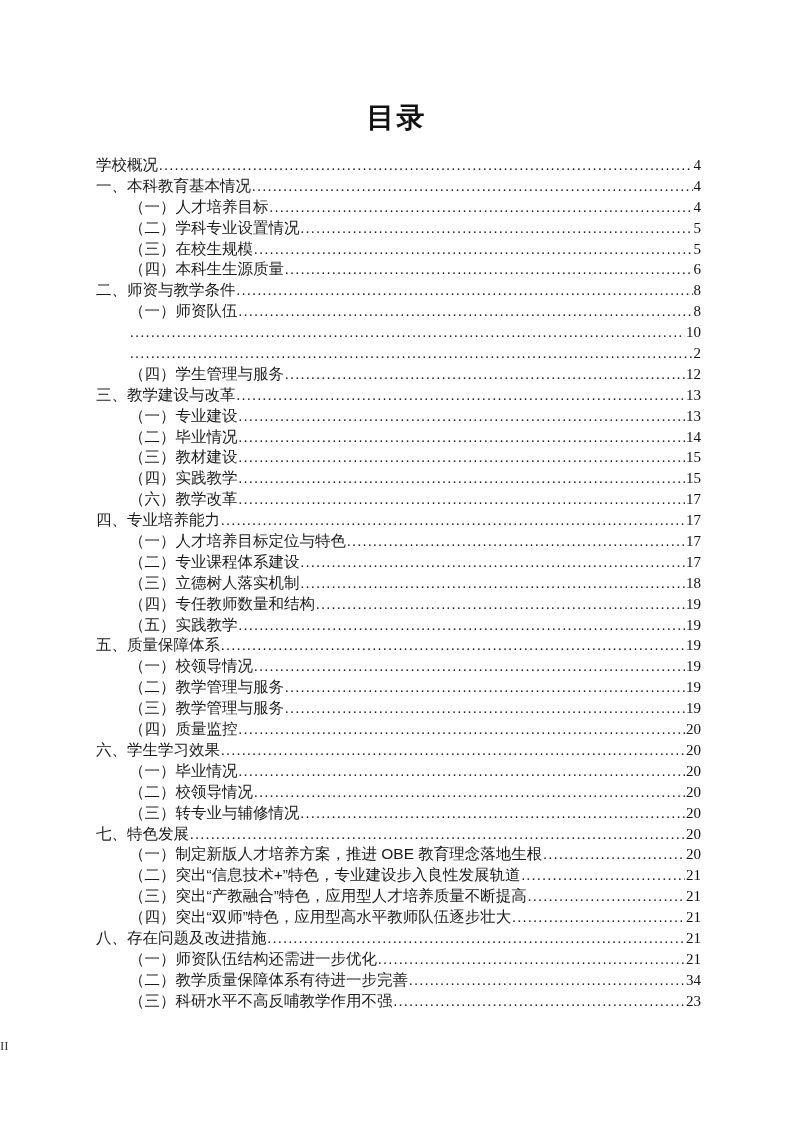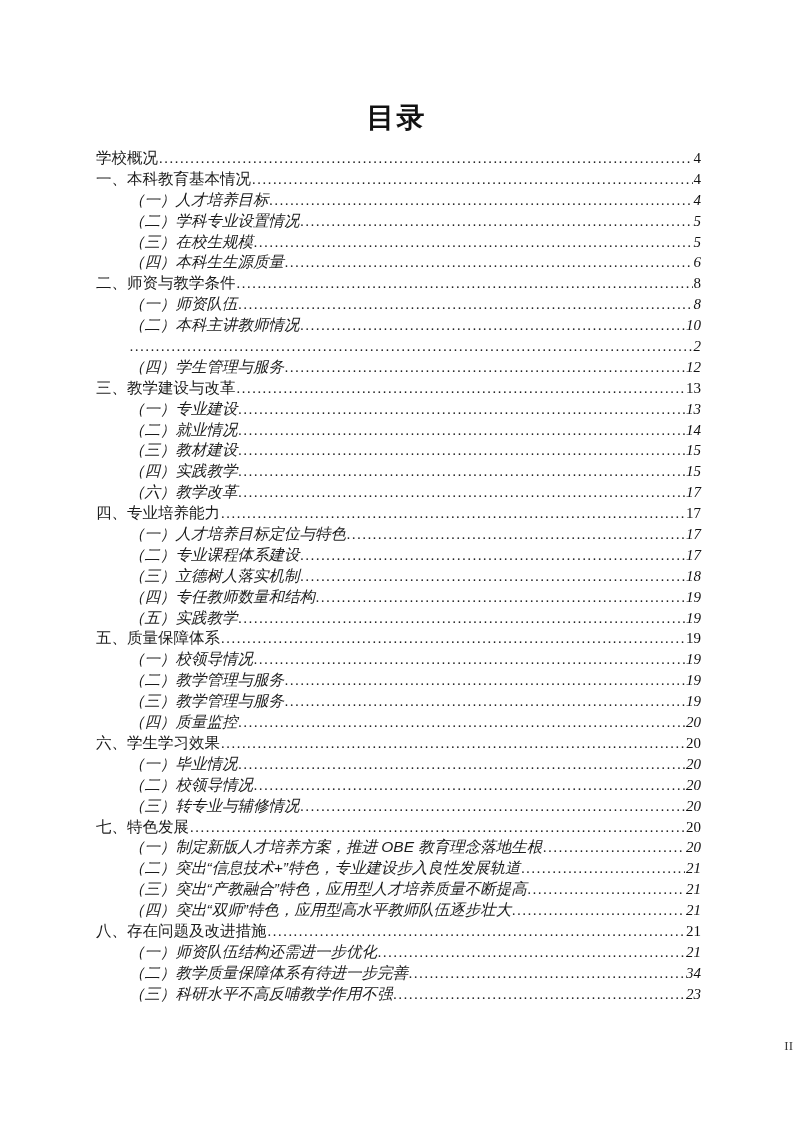--- a/index.html
+++ b/index.html
@@ -23,35 +23,34 @@
     width: 100%;
     margin: 0;
     text-align: center;
     font-size: 28px;
     font-weight: bold;
     letter-spacing: 2px;
     color: #111111;
   }
   .toc {
     position: absolute;
-    top: 148px;
+    top: 155px;
     left: 96px;
     right: 92px;
   }
   .toc-row {
     display: flex;
     align-items: baseline;
     height: 20.9px;
     font-size: 15.5px;
     font-weight: 500;
     line-height: 20.9px;
   }
   .toc-row.level-1 {
     padding-left: 33px;
-    font-style: italic;
   }
   .toc-label {
     white-space: nowrap;
     flex: 0 0 auto;
   }
   .toc-dots {
     flex: 1 1 auto;
     overflow: hidden;
     white-space: nowrap;
     min-width: 6px;
@@ -70,21 +69,21 @@
     font-family: "Liberation Serif", serif;
     font-weight: normal;
     font-size: 15px;
     color: #111111;
   }
   .page-footer {
     position: absolute;
     top: 1038px;
     left: 0;
     width: 100%;
-    text-align: right;
+    text-align: left;
     font-family: "Liberation Serif", serif;
     font-size: 13px;
     color: #3a3a3a;
   }
 </style>
 </head>
 <body>
 
 <div class="page">
   <h1 class="doc-title">目录</h1>
@@ -123,21 +122,20 @@
         <span class="toc-label">二、师资与教学条件</span>
         <span class="toc-dots"></span>
         <span class="toc-page">8</span>
       </div>
       <div class="toc-row level-1">
         <span class="toc-label">（一）师资队伍</span>
         <span class="toc-dots"></span>
         <span class="toc-page">8</span>
       </div>
       <div class="toc-row level-1">
-        <span class="toc-label">（二）本科主讲教师情况</span>
         <span class="toc-dots"></span>
         <span class="toc-page">10</span>
       </div>
       <div class="toc-row level-1">
         <span class="toc-dots"></span>
         <span class="toc-page">2</span>
       </div>
       <div class="toc-row level-1">
         <span class="toc-label">（四）学生管理与服务</span>
         <span class="toc-dots"></span>
@@ -147,21 +145,21 @@
         <span class="toc-label">三、教学建设与改革</span>
         <span class="toc-dots"></span>
         <span class="toc-page">13</span>
       </div>
       <div class="toc-row level-1">
         <span class="toc-label">（一）专业建设</span>
         <span class="toc-dots"></span>
         <span class="toc-page">13</span>
       </div>
       <div class="toc-row level-1">
-        <span class="toc-label">（二）就业情况</span>
+        <span class="toc-label">（二）毕业情况</span>
         <span class="toc-dots"></span>
         <span class="toc-page">14</span>
       </div>
       <div class="toc-row level-1">
         <span class="toc-label">（三）教材建设</span>
         <span class="toc-dots"></span>
         <span class="toc-page">15</span>
       </div>
       <div class="toc-row level-1">
         <span class="toc-label">（四）实践教学</span>

